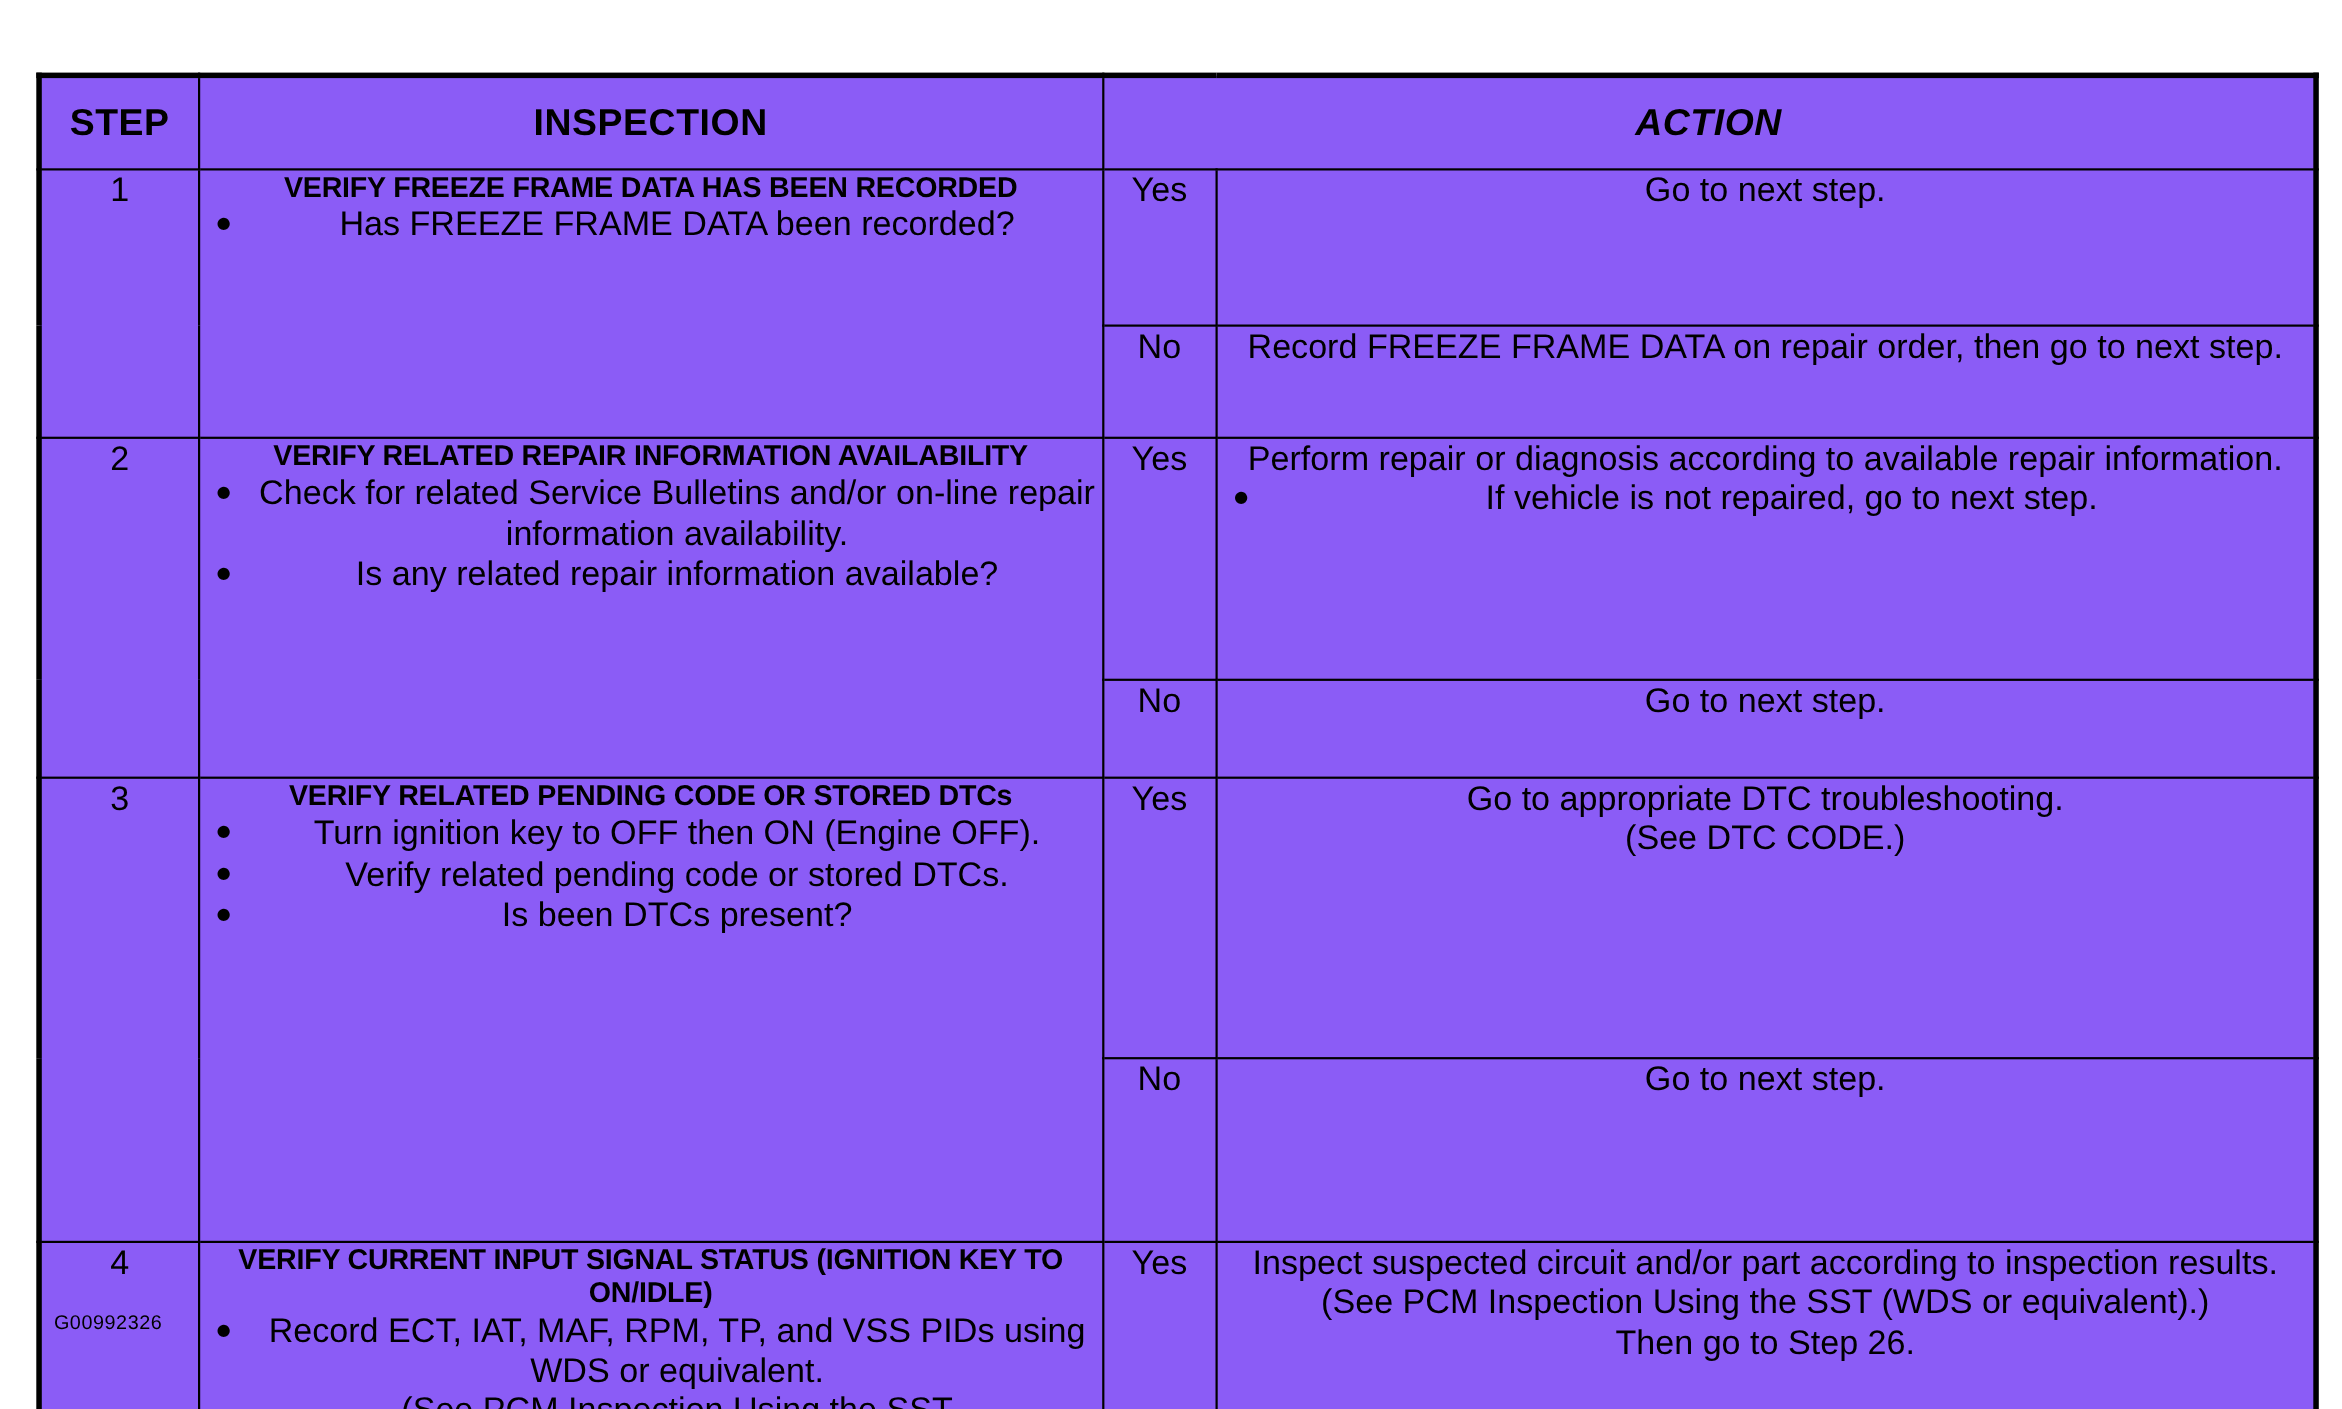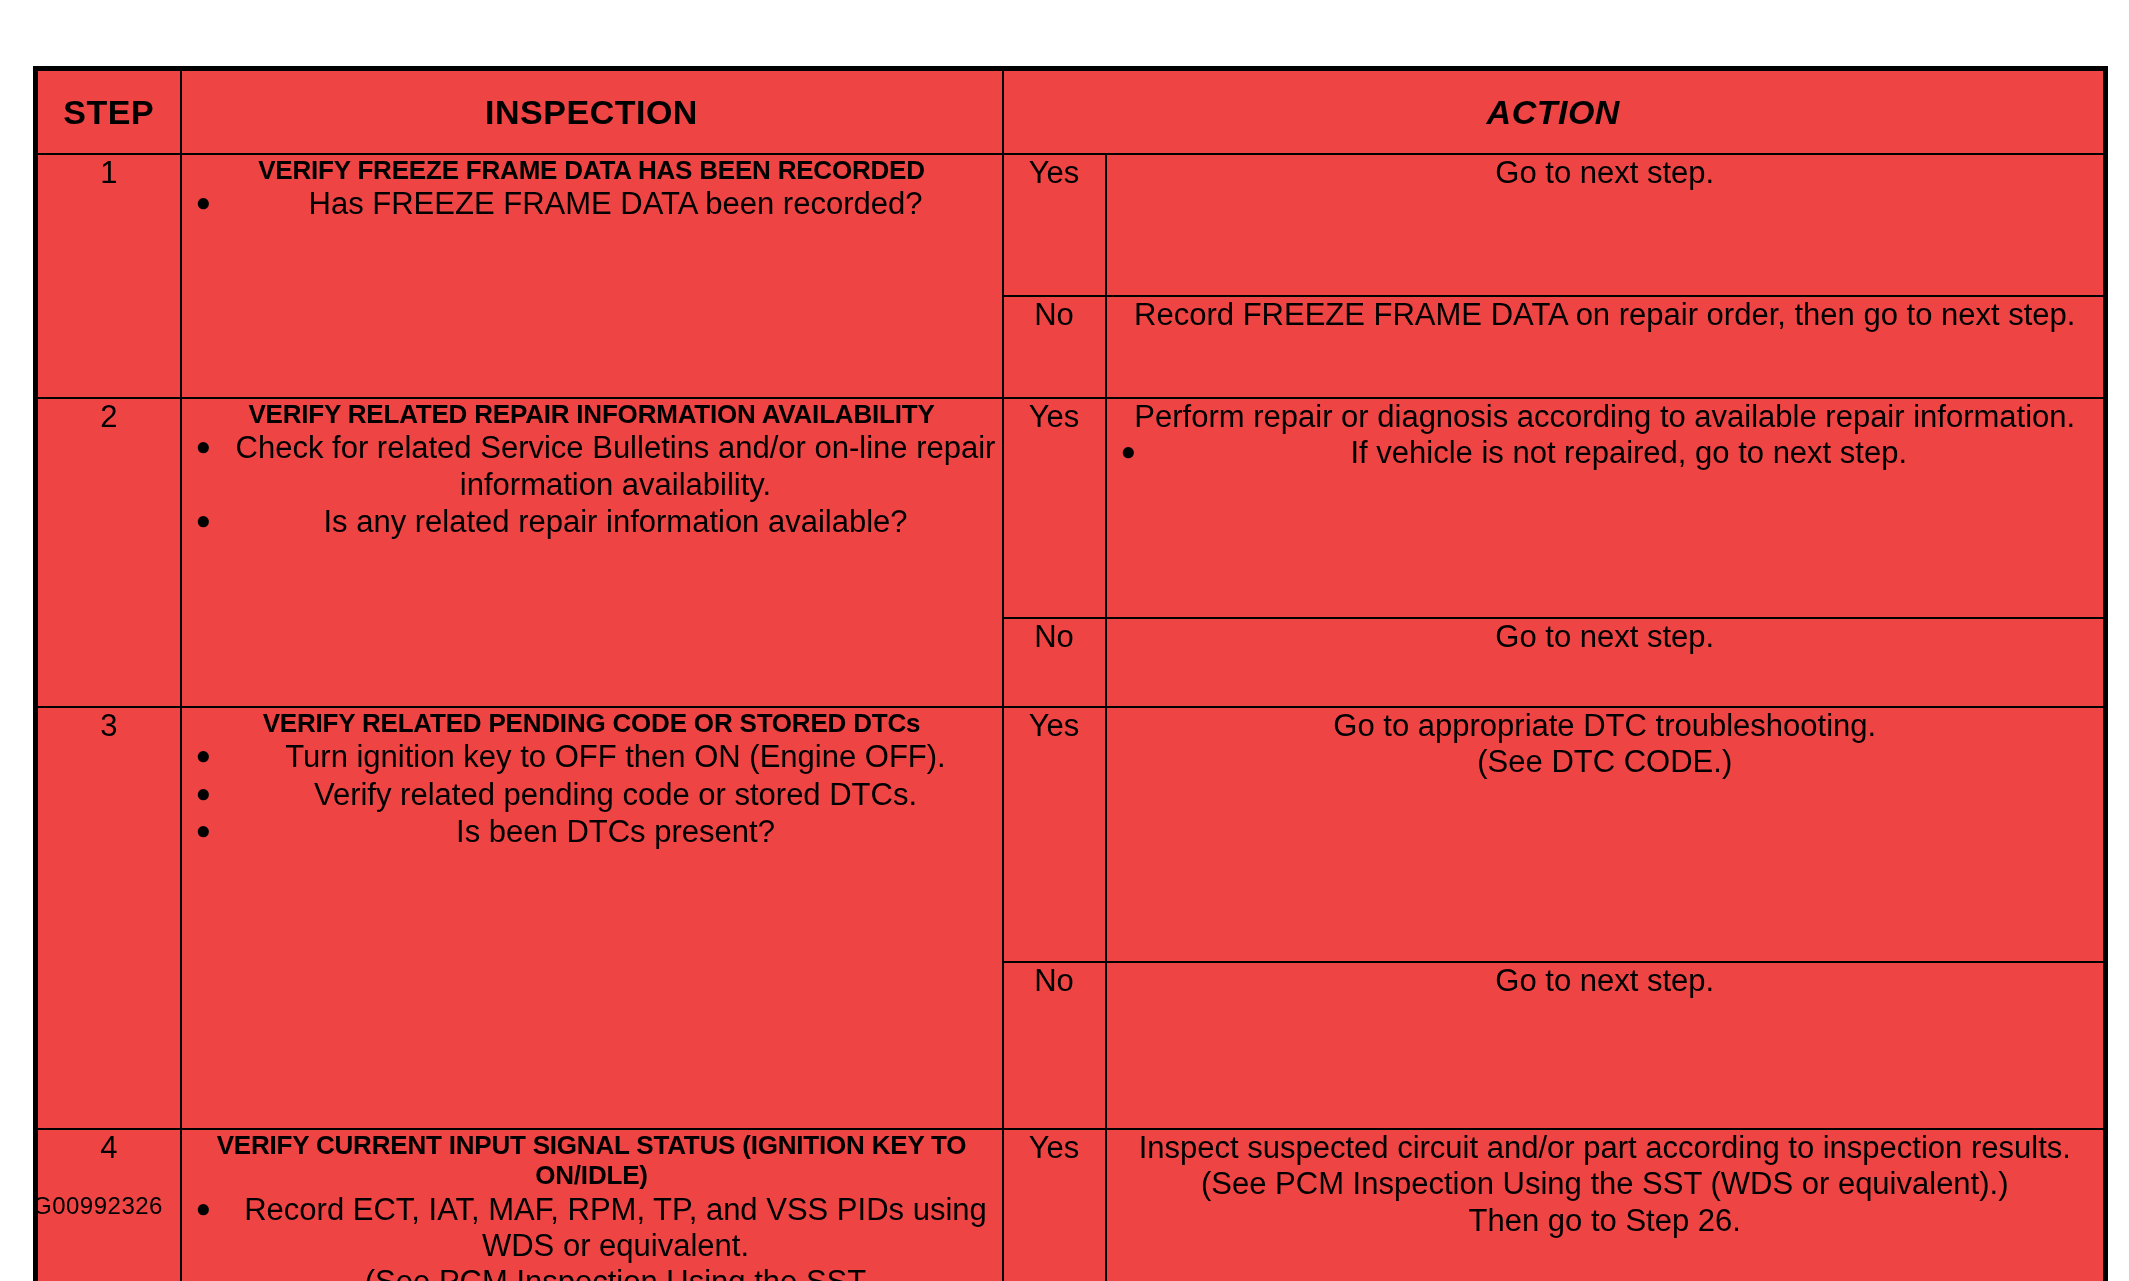--- a/index.html
+++ b/index.html
@@ -29,21 +29,21 @@
     top: 66px;
     width: 2070px;
     border-collapse: collapse;
     table-layout: fixed;
     border: 5px solid #000;
   }
   .dtc-table td, .dtc-table th {
     border: 2px solid #000;
     padding: 0;
     vertical-align: top;
-    background: #ef4444;
+    background: #8b5cf6;
     text-align: center;
   }
 
   
   col.c-step   { width: 145px; }
   col.c-insp   { width: 822px; }
   col.c-yn     { width: 103px; }
   col.c-act    { width: 1000px; }
 
   
@@ -148,23 +148,23 @@
   .h1b { height: 100px; }
   .h2a { height: 133px; }
   .h2b { height: 87px; }
   .h3a { height: 90px; }
   .h3b { height: 165px; }
   .h4a { height: 220px; }
 
   
   .fig-id {
     position: absolute;
-    left: 33px;
+    left: 49px;
     top: 1192px;
-    font-size: 24px;
+    font-size: 18px;
     letter-spacing: 0.5px;
   }
 </style>
 </head>
 <body>
 
 <div class="page">
 
   <table class="dtc-table">
     <colgroup>

